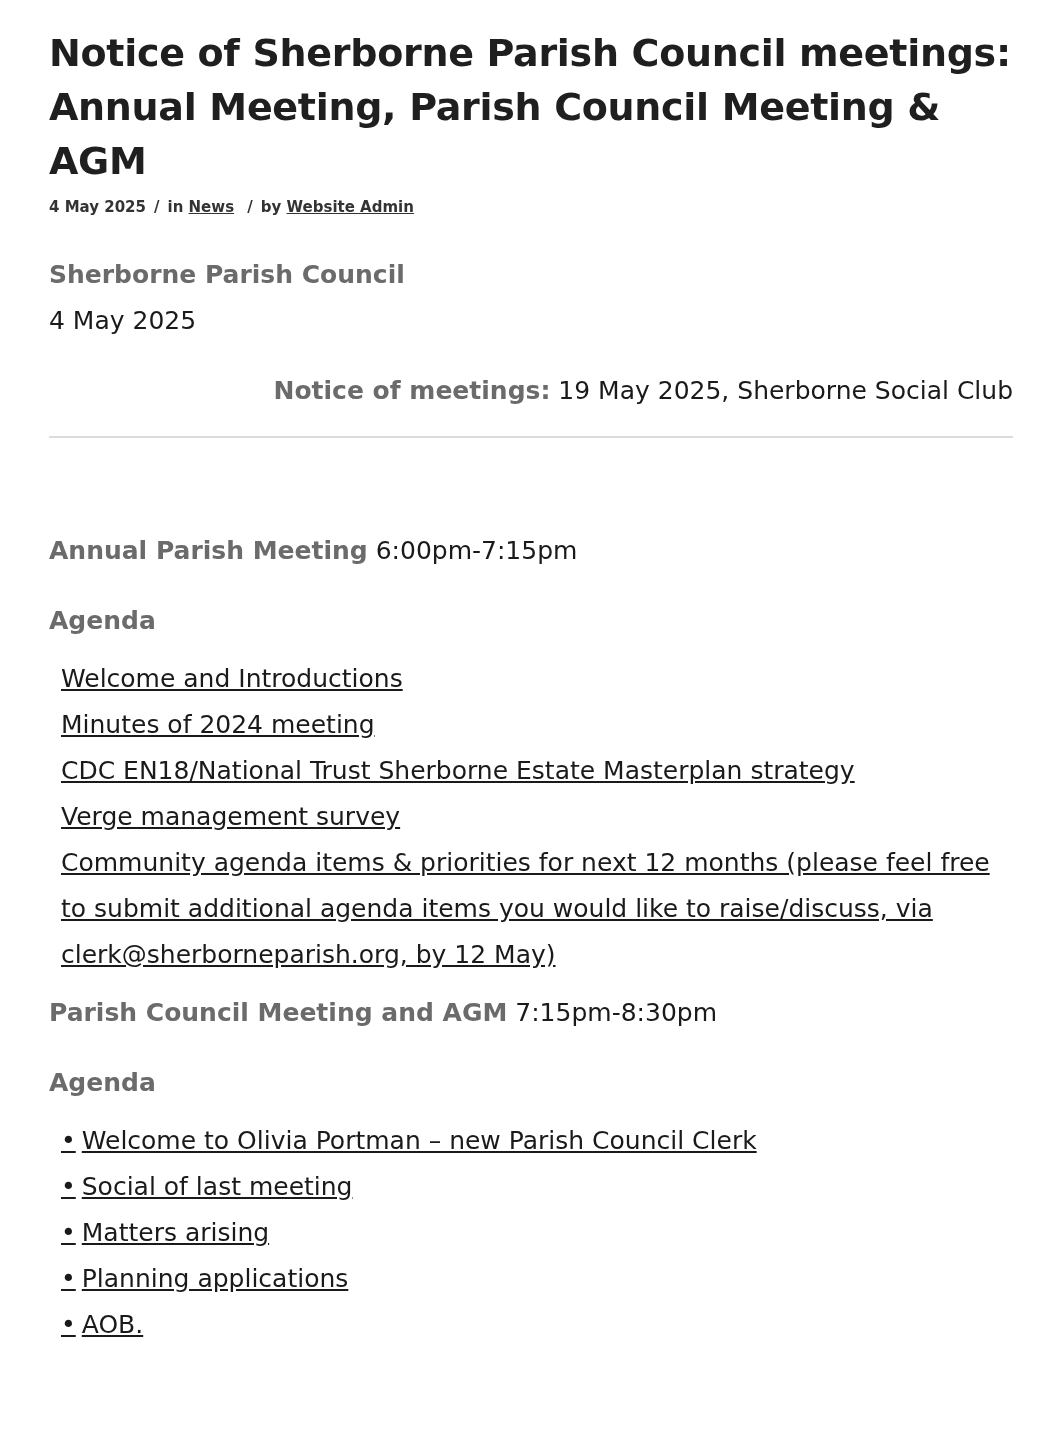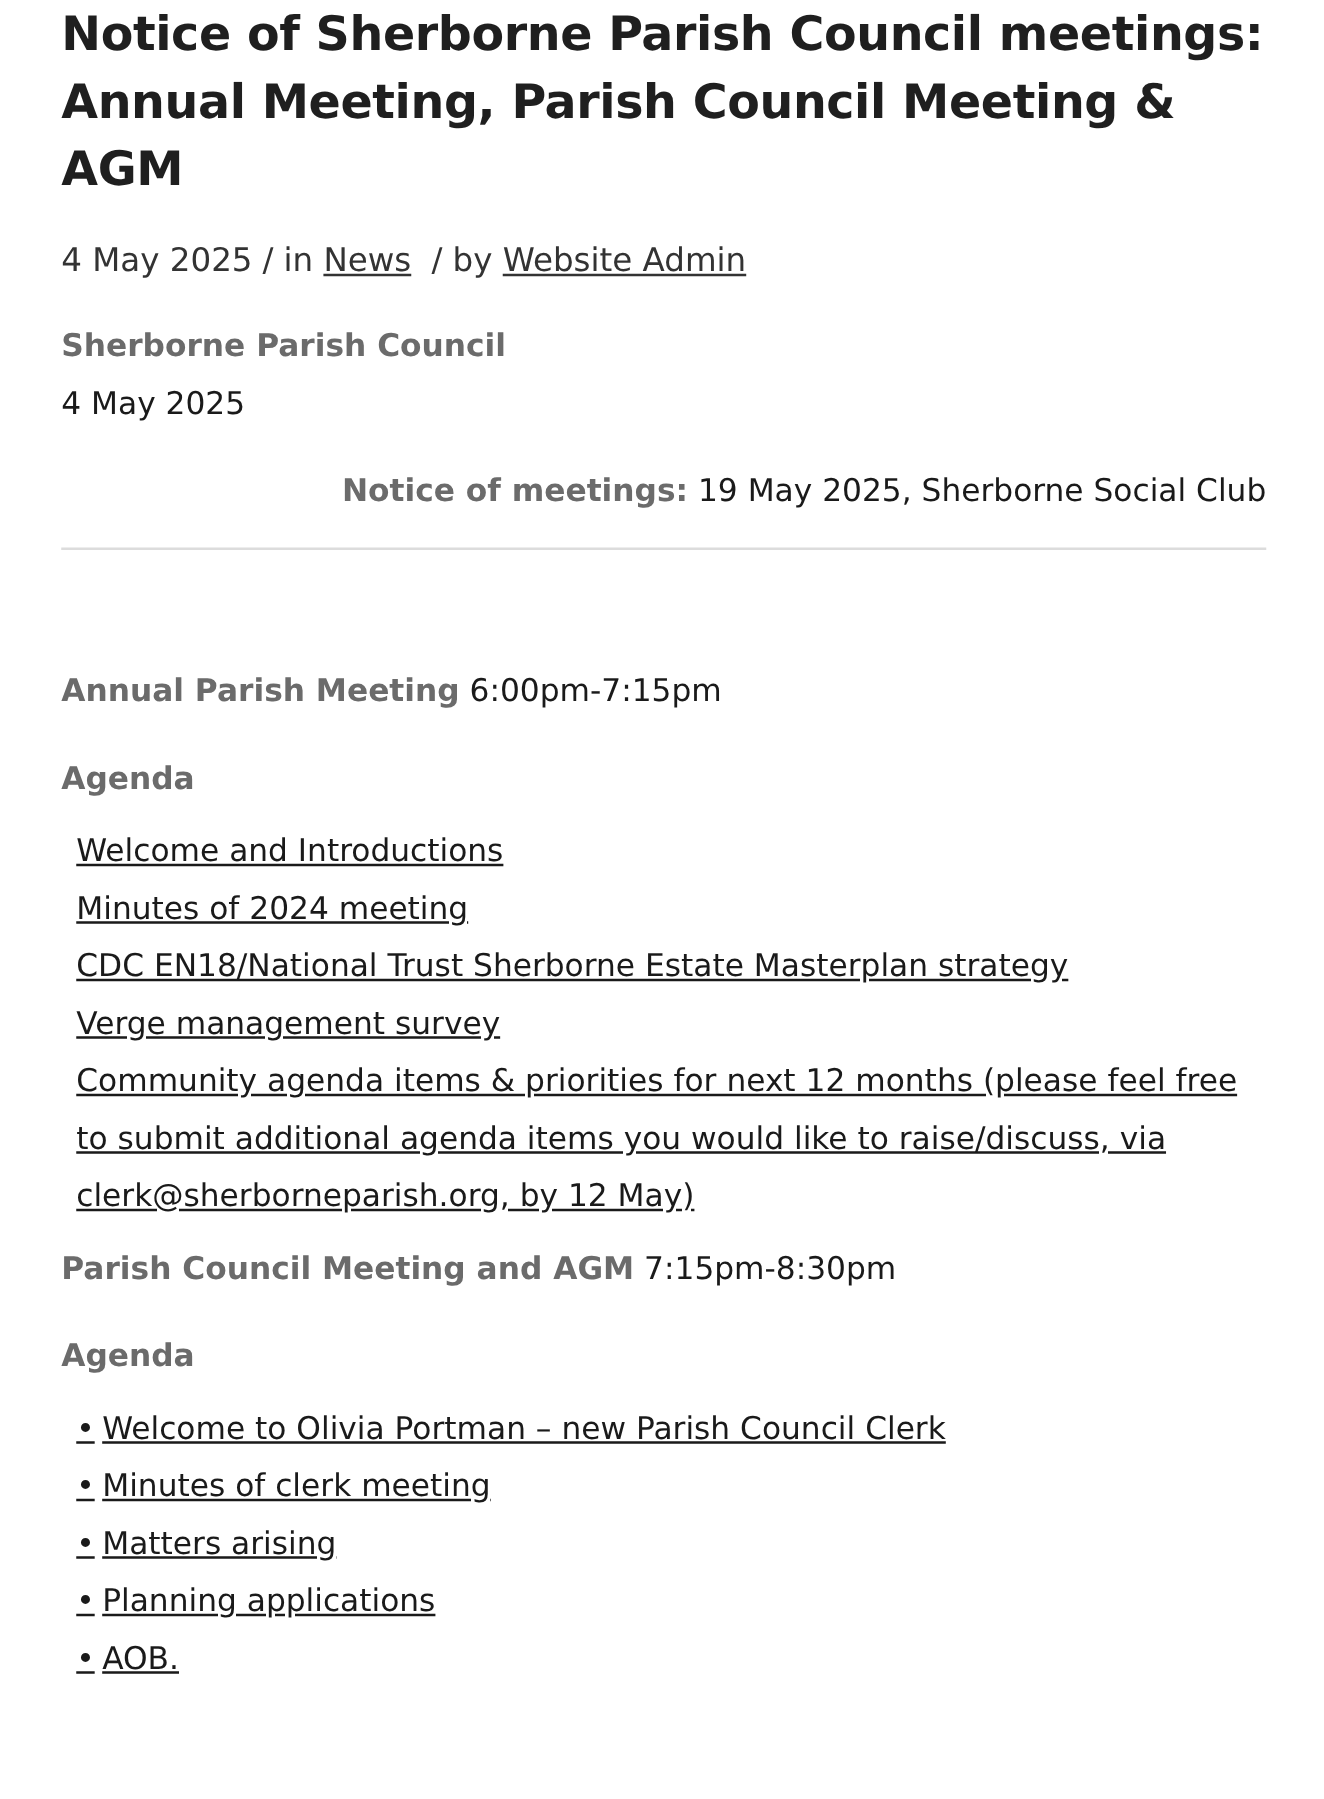--- a/index.html
+++ b/index.html
@@ -3,26 +3,26 @@
 <meta charset="utf-8">
 <style>
   html, body { margin: 0; padding: 0; background: #ffffff; }
   body {
     width: 1059px; height: 1439px; overflow: hidden;
     font-family: "DejaVu Sans", "Liberation Sans", sans-serif;
     color: #1a1a1a;
   }
   .page { padding: 0 46px 0 49px; }
   h1 {
-    margin: 0; padding-top: 0;
+    margin: 0; padding-top: 26px;
     font-size: 38px; line-height: 54px; font-weight: 600;
     color: #1f1f1f; letter-spacing: -0.3px;
   }
   .meta {
-    margin-top: 32px; font-size: 26px; line-height: 30px; color: #333;
+    margin-top: 4px; font-size: 15px; line-height: 30px; color: #333; font-weight: bold;
   }
   .meta a { color: #333; text-decoration: underline; }
   .meta .sep { margin: 0 8px 0 8px; }
   .body { font-size: 25px; line-height: 46px; color: #1a1a1a; }
   .grey { color: #6b6b6b; font-weight: 600; }
   .block1 { margin-top: 30px; }
   .p-gap { margin-top: 24px; text-align: right; }
   hr.divider { border: 0; border-top: 2px solid #dcdcdc; margin: 22px 0 0 0; }
   .section-head { margin-top: 90px; }
   .agenda-head { margin-top: 24px; }
@@ -69,19 +69,19 @@
       <li>Community agenda items &amp; priorities for next 12 months (please feel free to submit additional agenda items you would like to raise/discuss, via clerk@sherborneparish.org, by 12 May)</li>
     </ul>
 
     <div class="section2">
       <span class="grey">Parish Council Meeting and AGM</span>
       <span>7:15pm-8:30pm</span>
     </div>
     <div class="agenda-head grey">Agenda</div>
     <ul class="agenda-list">
       <li><span class="bullet">•</span><span>Welcome to Olivia Portman – new Parish Council Clerk</span></li>
-      <li><span class="bullet">•</span><span>Minutes of clerk meeting</span></li>
+      <li><span class="bullet">•</span><span>Social of last meeting</span></li>
       <li><span class="bullet">•</span><span>Matters arising</span></li>
       <li><span class="bullet">•</span><span>Planning applications</span></li>
       <li><span class="bullet">•</span><span>AOB.</span></li>
     </ul>
   </div>
 </div>
 
 </body></html>

